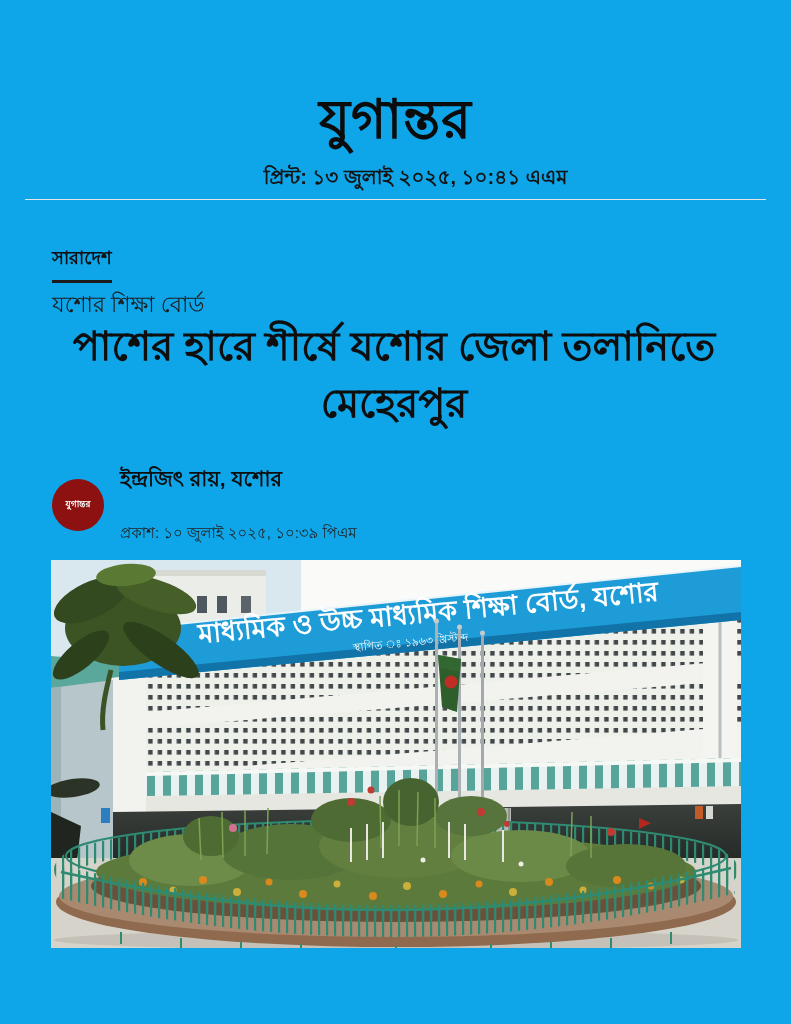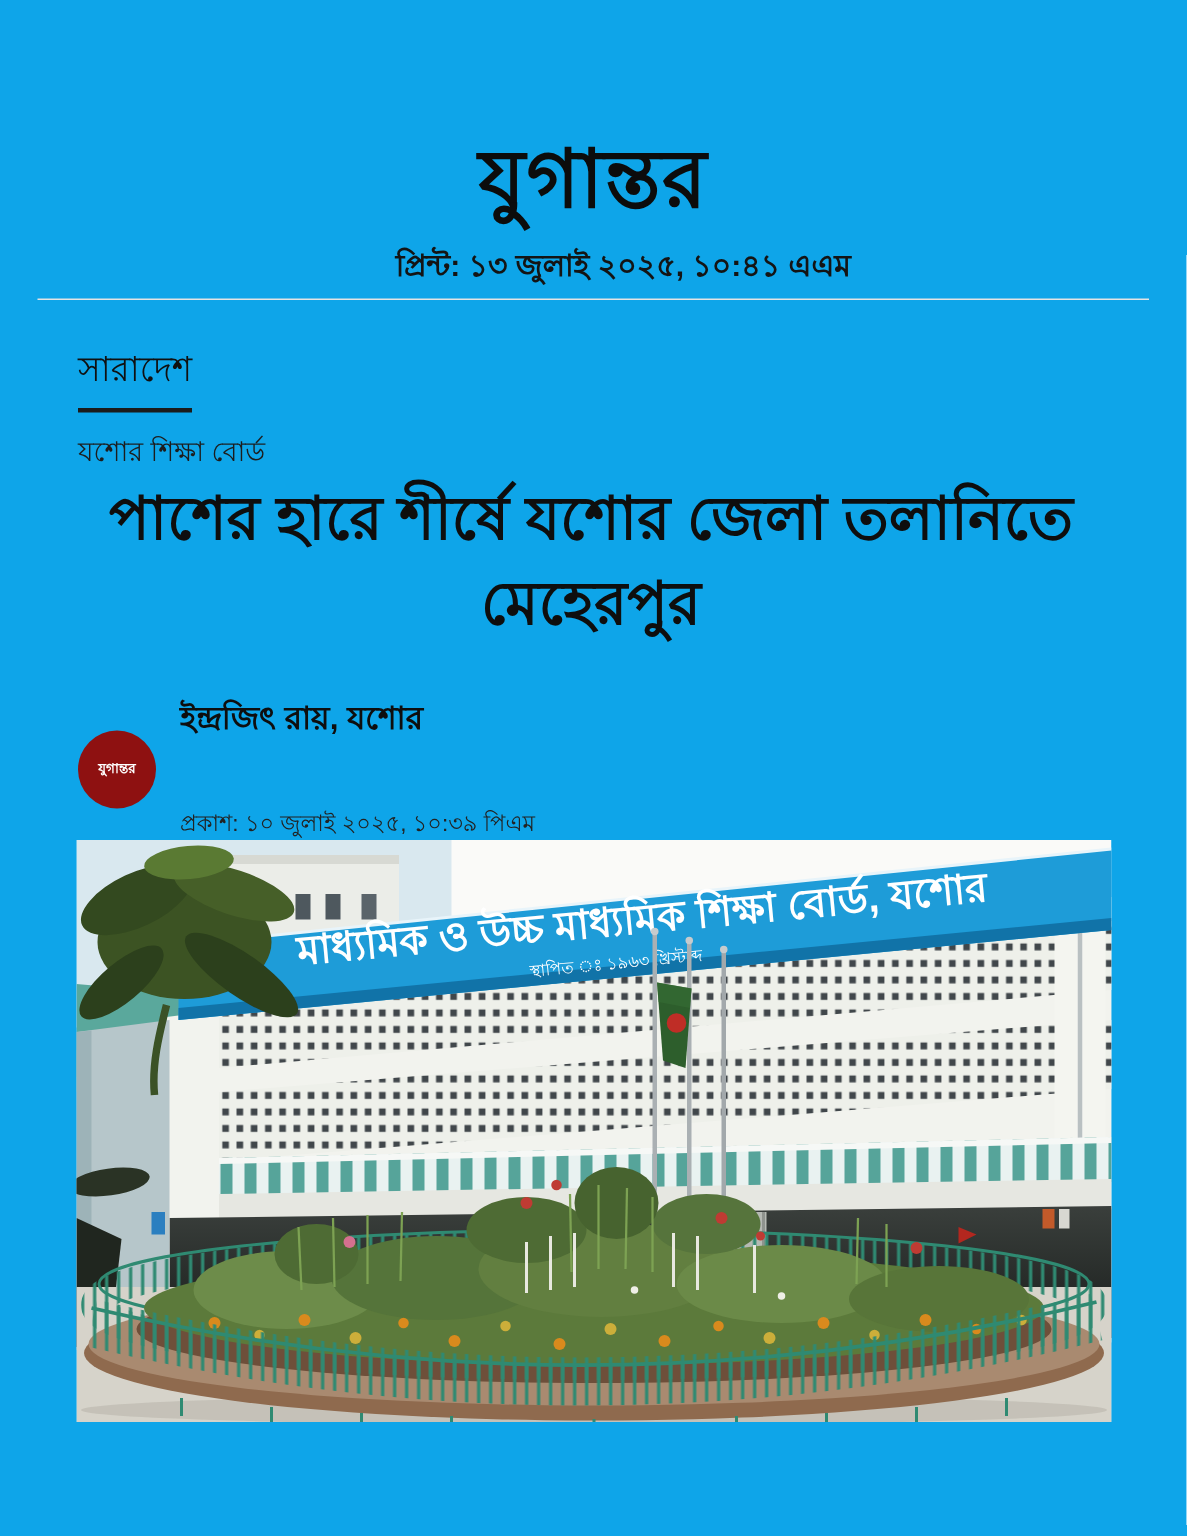--- a/index.html
+++ b/index.html
@@ -10,33 +10,33 @@
   
   .logo { position: absolute; top: 90px; left: 0; width: 100%; margin: 0;
           text-align: center; font-family: "DejaVu Serif", serif;
           font-size: 54px; font-weight: 800; color: #0c0c0c; letter-spacing: 1px; line-height: 1.1; }
   .print-line { position: absolute; top: 162px; left: 0; width: 100%;
                 text-align: center; font-size: 20px; font-weight: 600; color: #141414; margin-left: 20px; }
   .divider { position: absolute; top: 199px; left: 25px; width: 741px; height: 0;
              border: none; border-top: 1px solid #e4e4e4; margin: 0; }
 
   
-  .category { position: absolute; top: 228px; left: 52px; display: inline-block;
-              font-size: 23px; font-weight: 400; color: #101010; text-decoration: none;
+  .category { position: absolute; top: 244px; left: 52px; display: inline-block;
+              font-size: 18px; font-weight: 700; color: #101010; text-decoration: none;
               padding-bottom: 5px; border-bottom: 3px solid #1b1b1b; }
-  .kicker { position: absolute; top: 287px; left: 52px; font-size: 18px; color: #1d1d1d; }
+  .kicker { position: absolute; top: 287px; left: 52px; font-size: 22px; color: #1d1d1d; }
   .headline { position: absolute; top: 318px; left: 52px; width: 684px; margin: 0;
               font-size: 40px; line-height: 1.42; font-weight: 700; color: #0e0e0e; text-align: center; }
 
   
   .byline { position: absolute; top: 463px; left: 52px; display: flex; align-items: center; gap: 16px; }
   .avatar { width: 52px; height: 52px; border-radius: 50%; background: #8e1111; color: #fff;
             display: flex; align-items: center; justify-content: center;
             font-size: 9px; font-weight: 700; flex: 0 0 auto; overflow: hidden; }
-  .byline-text { display: flex; flex-direction: column; gap: 23px; }
+  .byline-text { display: flex; flex-direction: column; gap: 7px; }
   .author-name { font-size: 21px; font-weight: 700; color: #0e0e0e; }
   .published { font-size: 15px; color: #222; margin-top: 16px; }
 
   
   .photo { position: absolute; top: 560px; left: 51px; width: 690px; height: 388px; margin: 0; }
   .photo svg { display: block; width: 100%; height: 100%; }
 </style>
 </head>
 <body>
 

